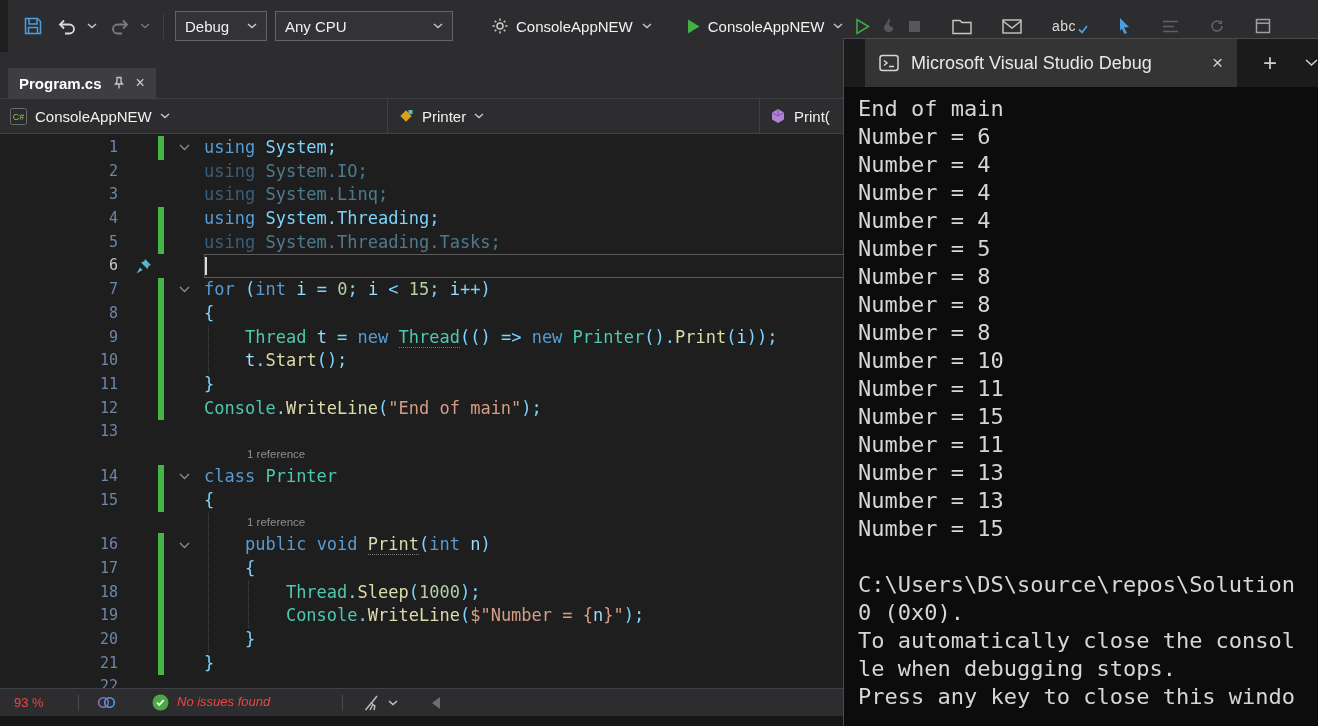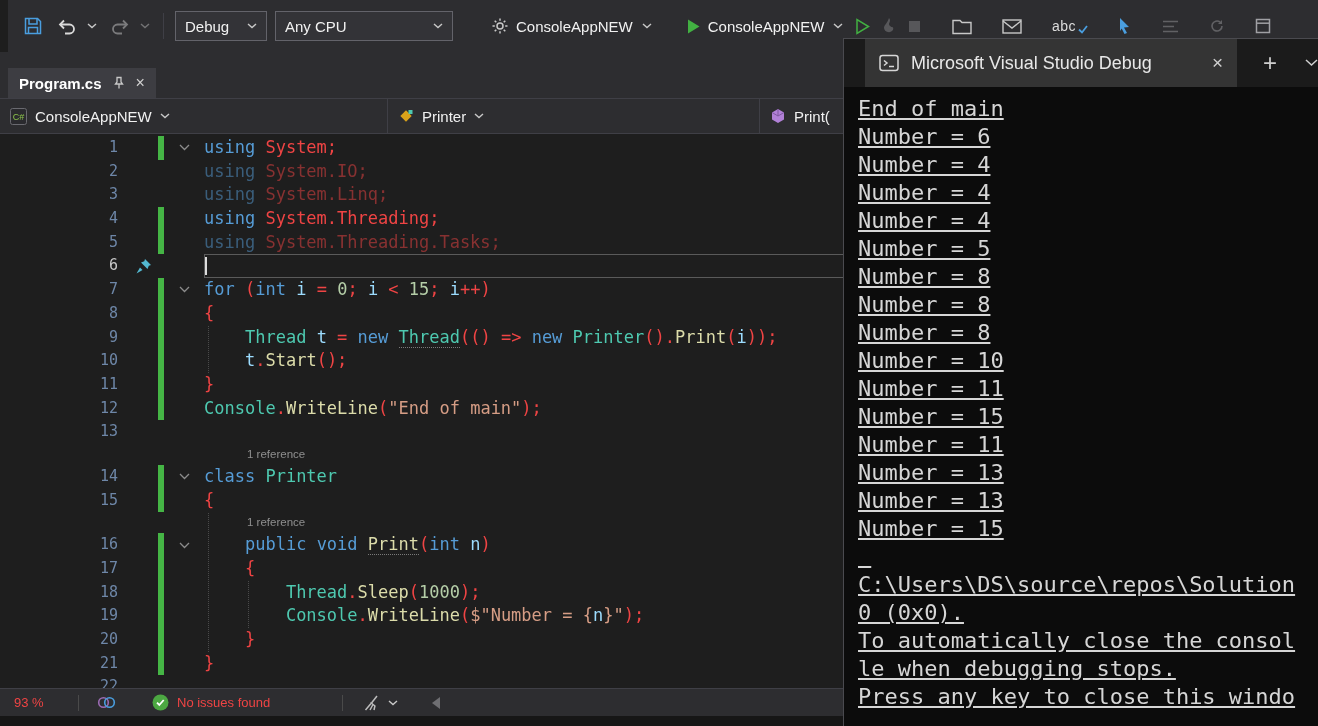--- a/index.html
+++ b/index.html
@@ -51,31 +51,31 @@
   .glyph { width:30px; display:flex; align-items:center; justify-content:center; }
   .chg { width:6px; } .chg.on { background:#45B545; }
   .fold { width:40px; display:flex; align-items:center; justify-content:center; }
   .codetext { flex:1; white-space:pre; position:relative; padding-left:0; }
   .dim .codetext { opacity:.5; }
   .current .codetext { outline:1px solid #5A5A5A; outline-offset:-1px; }
   .caret { position:absolute; left:1px; top:3px; bottom:3px; width:2px; background:#DCDCDC; }
   .tk-k { color:#569CD6; } .tk-t { color:#4EC9B0; }
   .tk-tu { color:#4EC9B0; border-bottom:1px dotted #7A7A7A; }
   .tk-m { color:#DCDCAA; } .tk-mu { color:#DCDCAA; border-bottom:1px dotted #7A7A7A; }
-  .tk-v { color:#9CDCFE; } .tk-n { color:#B5CEA8; } .tk-s { color:#D69D85; } .tk-p { color:#ef4444;margin-top:8px; }
+  .tk-v { color:#9CDCFE; } .tk-n { color:#B5CEA8; } .tk-s { color:#D69D85; } .tk-p { color:#7dd3fc;margin-top:8px; }
   .lens-row { height:21px; line-height:21px; font-size:11.5px; color:#8F8F8F; padding-left:247px; }
   .iguide { position:absolute; width:0; border-left:1px dotted #4A4A4A; }
   
   .statusbar {
     position:absolute; top:688px; left:0; width:1318px; height:28px; background:#2D2D30;
     border-top:1px solid #3F3F46; display:flex; align-items:center; font-size:13px; color:#ef4444;
   }
   .sdiv { width:1px; height:16px; background:#4A4A4A; }
   .zoom { padding-left:14px; width:78px; }
-  .health { display:flex; align-items:center; gap:8px; margin-left:18px; }
+  .health { display:flex; gap:8px; margin-left:18px;font-style:italic; }
   .scroll-left {
     width:0; height:0; border-top:6px solid transparent; border-bottom:6px solid transparent;
     border-right:8px solid #6E6E72; margin-left:34px;
   }
   .bottomfill { position:absolute; top:716px; left:0; width:1318px; height:10px; background:#161616; }
   
   .terminal {
     position:absolute; left:843px; top:38px; width:475px; height:688px; z-index:50;
     background:#0C0C0C; border-left:1px solid #4A4A4F; border-top:1px solid #4A4A4F;
   }
@@ -83,21 +83,21 @@
   .term-tab { width:372px; background:#343434; display:flex; align-items:center; gap:12px; padding:0 14px; color:#E8E8E8; font-size:18px; }
   .term-title { width:268px; overflow:hidden; white-space:nowrap; }
   .term-close { font-size:19px; color:#CFCFCF; margin-left:auto; }
   .term-plus { margin-left:26px; align-self:center; font-size:24px; color:#CFCFCF; font-weight:lighter; }
   .term-chev { margin-left:28px; align-self:center; display:flex; }
   .term-body {
     height:640px; padding:8px 0 0 14px; overflow:hidden;
     font-family:"DejaVu Sans Mono", monospace; font-size:22px; line-height:28px;
     color:#D6D6D6; white-space:pre;
   }
-  .tline { height:28px;text-decoration:underline; }
+  .tline { height:28px; }
   svg { display:block; }
 </style>
 </head>
 <body>
 
 <div class="toolbar">
   <div class="tbtn">
     <span>
       <svg width="22" height="22" viewBox="0 0 22 22">
           <g stroke="#4A9EDF" stroke-width="1.5" fill="none">

